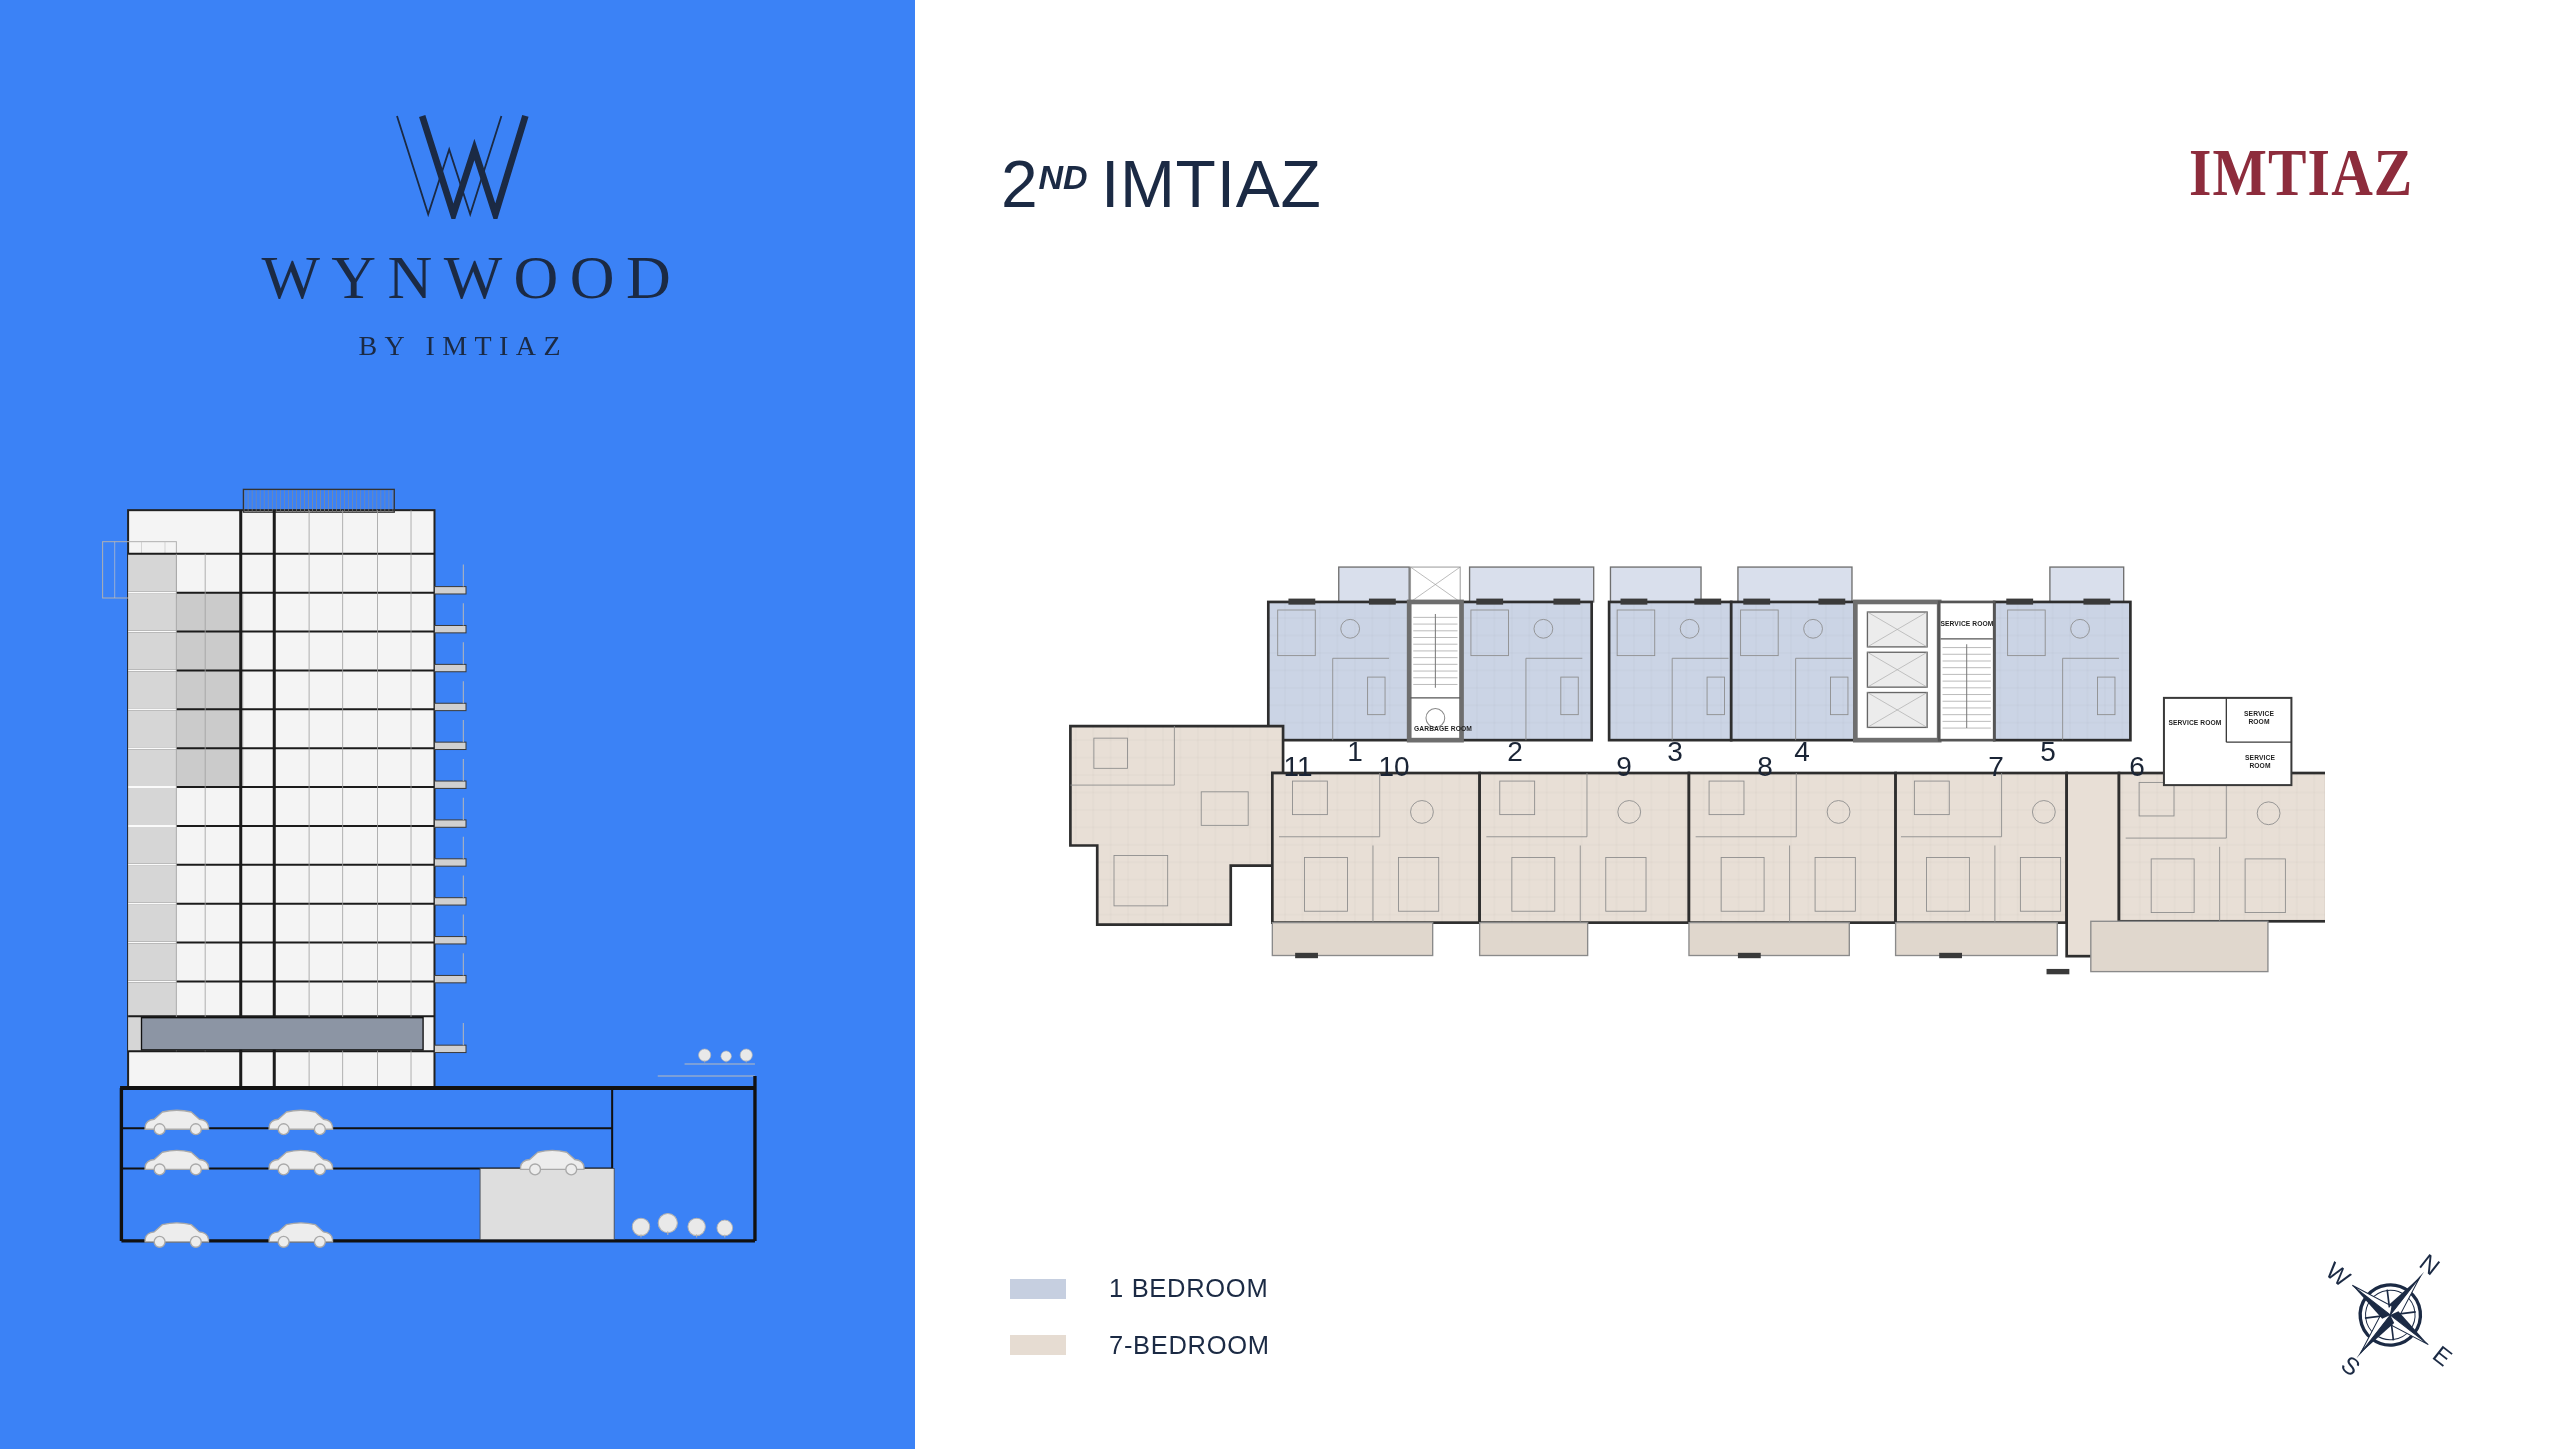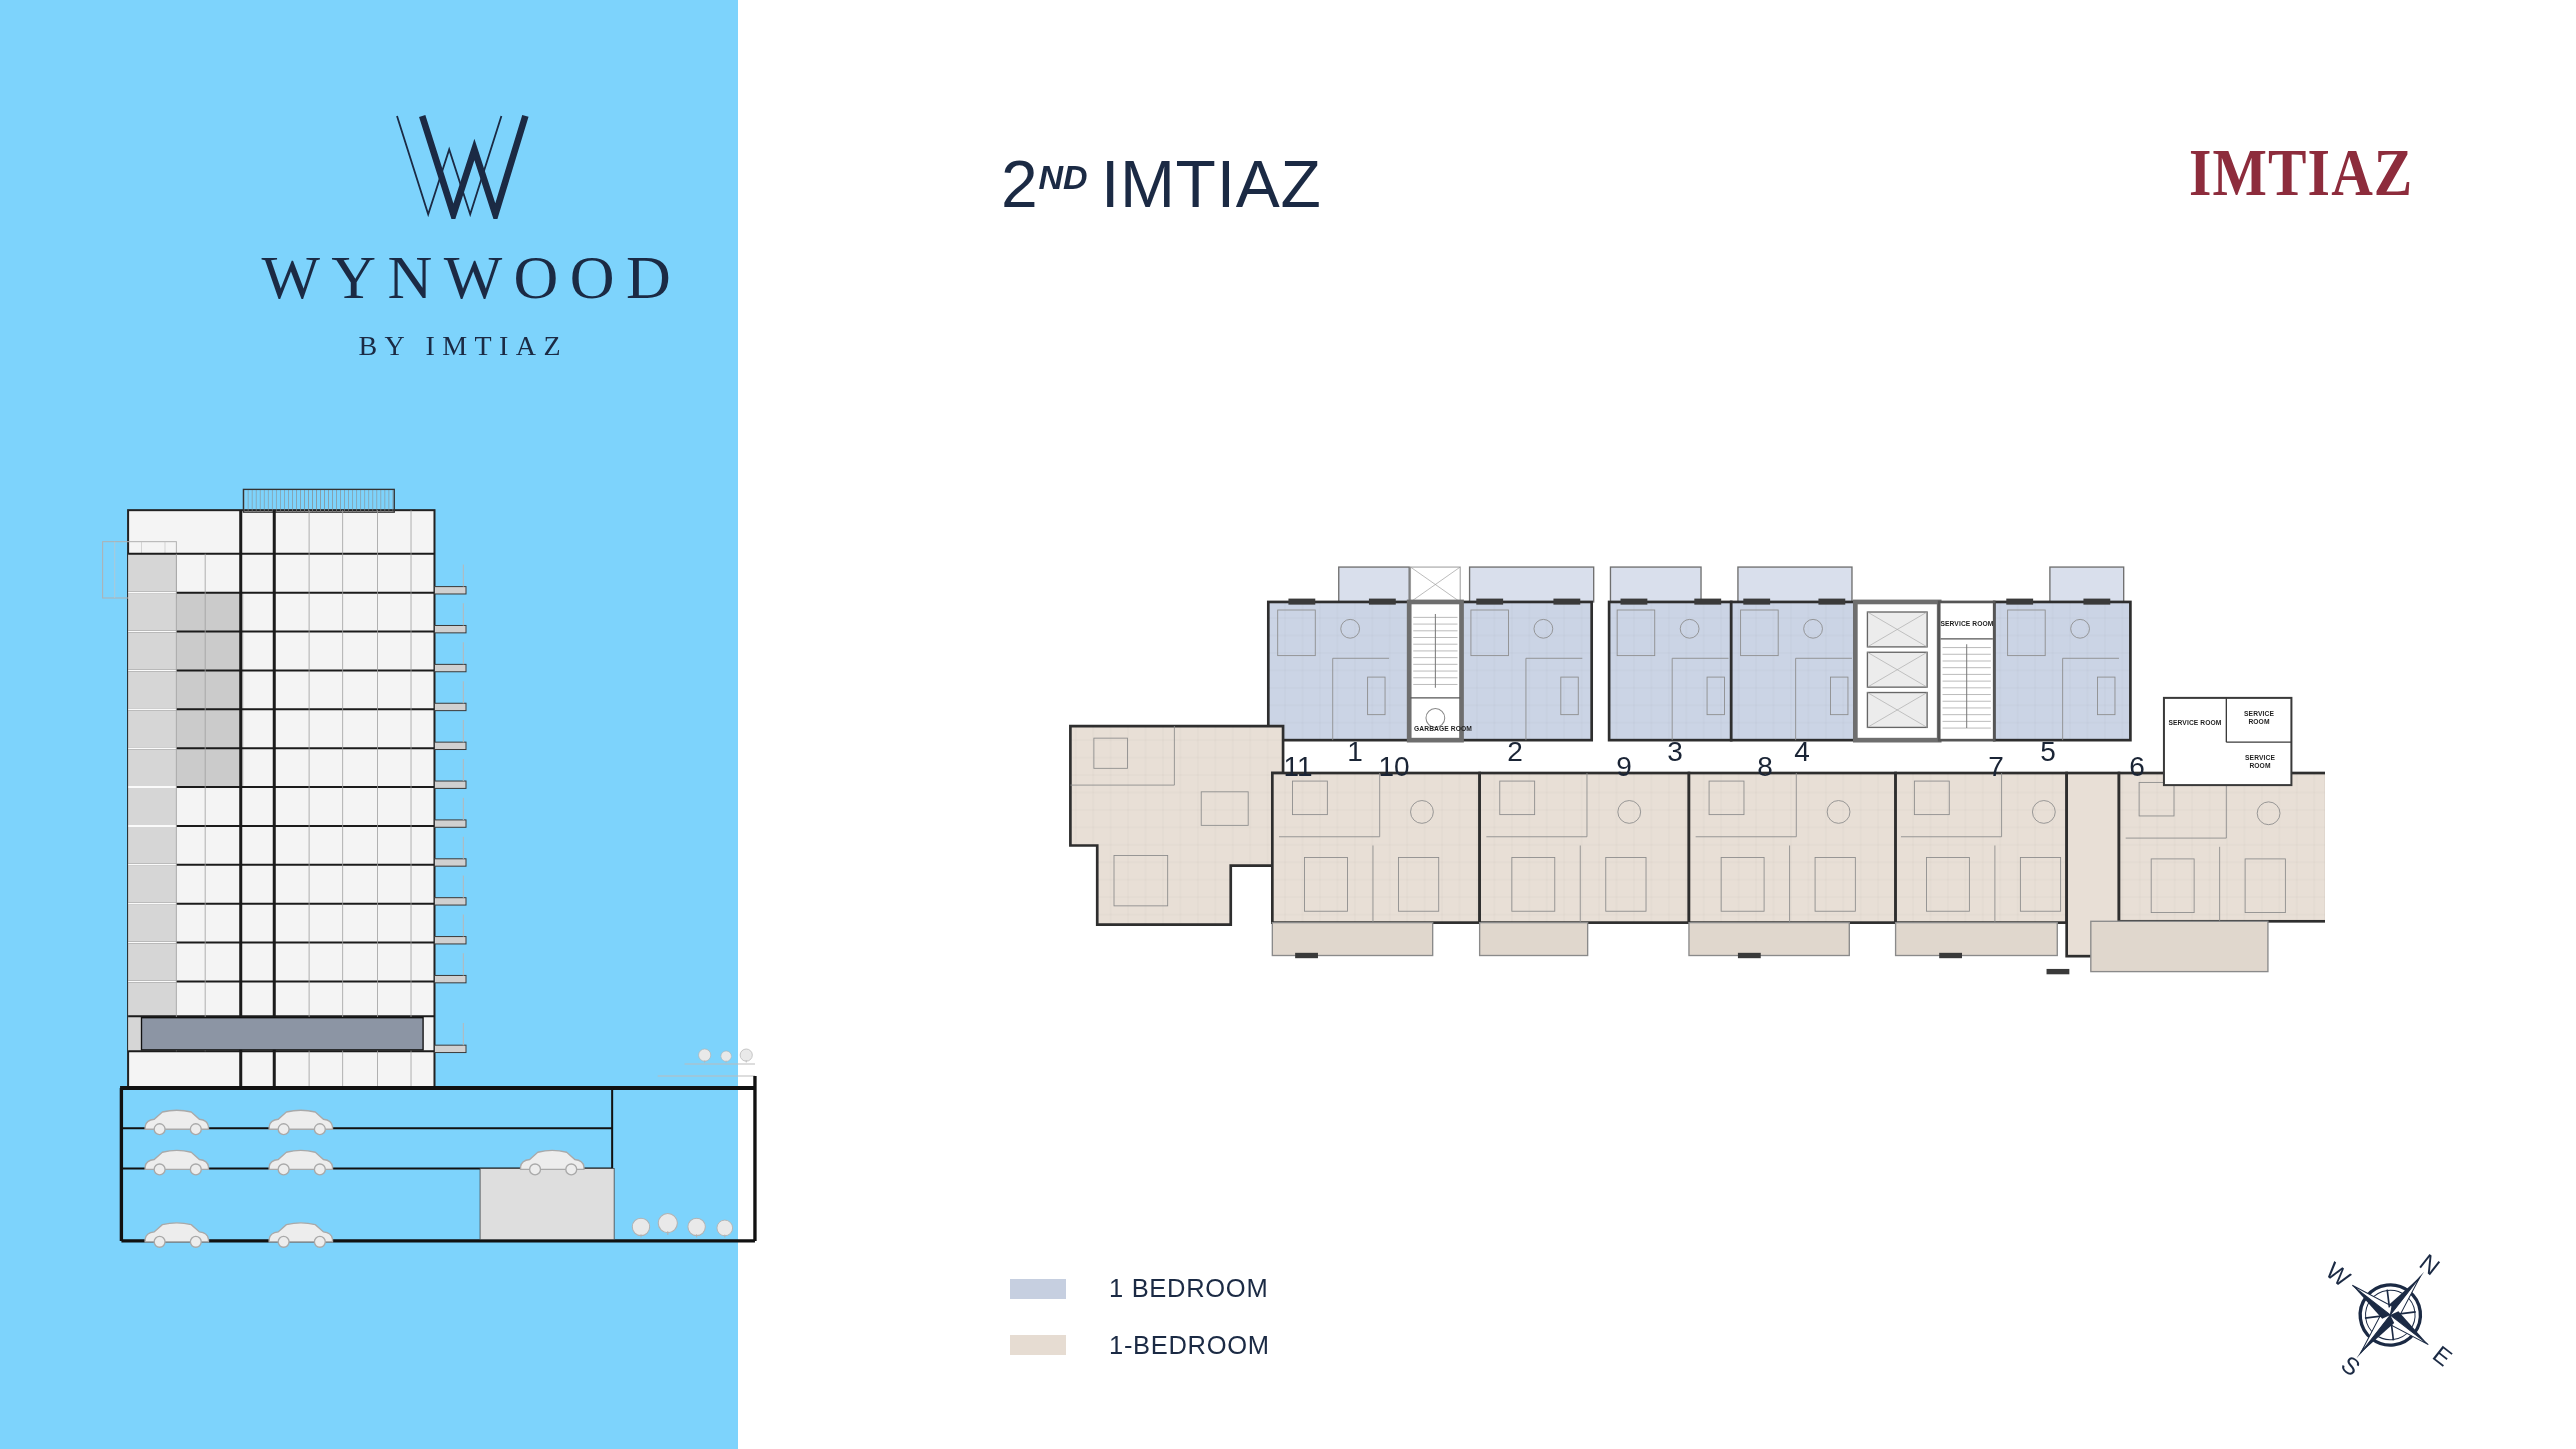--- a/index.html
+++ b/index.html
@@ -1,20 +1,20 @@
 <!DOCTYPE html>
 <html style="font-size:10.7px"><head>
 <meta charset="utf-8">
 <style>
   * { margin:0; padding:0; box-sizing:border-box; }
   html,body { width:2576px; height:1449px; background:#ffffff; font-family:"Liberation Sans", sans-serif; overflow:hidden; }
   .abs { position:absolute; }
 
   
-  #sidebar { position:absolute; left:0; top:0; width:738px; height:1449px; background:#7dd3fc; }
+  #sidebar { position:absolute; left:0; top:0; width:915px; height:1449px; background:#3b82f6; }
   #logo { position:absolute; left:250px; top:113px; width:419px; text-align:center; color:#1b2a44; }
   #monogram { display:block; margin:0 auto; }
   #wordmark { margin-top:23px; font-family:"Liberation Serif", serif; font-weight:400; font-size:62px; letter-spacing:11.4px; text-indent:11.4px; color:#1b2a44; }
   #tagline { margin-top:17.4px; font-family:"Liberation Serif", serif; font-size:28px; letter-spacing:7.4px; text-indent:7.4px; color:#1b2a44; }
 
   
   #floor-title { position:absolute; left:1001px; top:146px; color:#1b2a44; font-size:66px; font-weight:500; letter-spacing:0.7px; }
   #floor-title sup { font-size:34px; font-weight:600; vertical-align:0.52em; letter-spacing:0;font-style:italic; }
   #floor-title .fw { margin-left:13.4px; }
   #brand { position:absolute; left:2189px; top:134px; font-family:"Liberation Serif", serif; font-weight:700; font-size:67px; letter-spacing:1.3px; color:#8d2c3c; transform:scaleX(.86); transform-origin:left top; }
@@ -293,21 +293,21 @@
   <div class="rlabel" style="left:1193px; top:205px; width:48px;">SERVICE ROOM</div>
 </div>
 
 <div id="legend">
   <div class="leg-row">
     <div class="leg-sw" style="background-color: rgb(198, 207, 224);"></div>
     <div class="leg-lb">1 BEDROOM</div>
   </div>
   <div class="leg-row">
     <div class="leg-sw" style="background-color: rgb(230, 220, 210);"></div>
-    <div class="leg-lb">1-BEDROOM</div>
+    <div class="leg-lb">7-BEDROOM</div>
   </div>
 </div>
 
 <svg id="compass" width="154" height="154" viewBox="0 0 230 230">
   <g transform="rotate(38 105 112)" fill="#1b2a44" stroke="none">
     <circle cx="105" cy="112" r="45" fill="none" stroke="#1b2a44" stroke-width="5"></circle>
     <circle cx="105" cy="112" r="37" fill="none" stroke="#1b2a44" stroke-width="1.5"></circle>
 
     <polygon points="105,30 98,112 105,194 112,112"></polygon>
 

